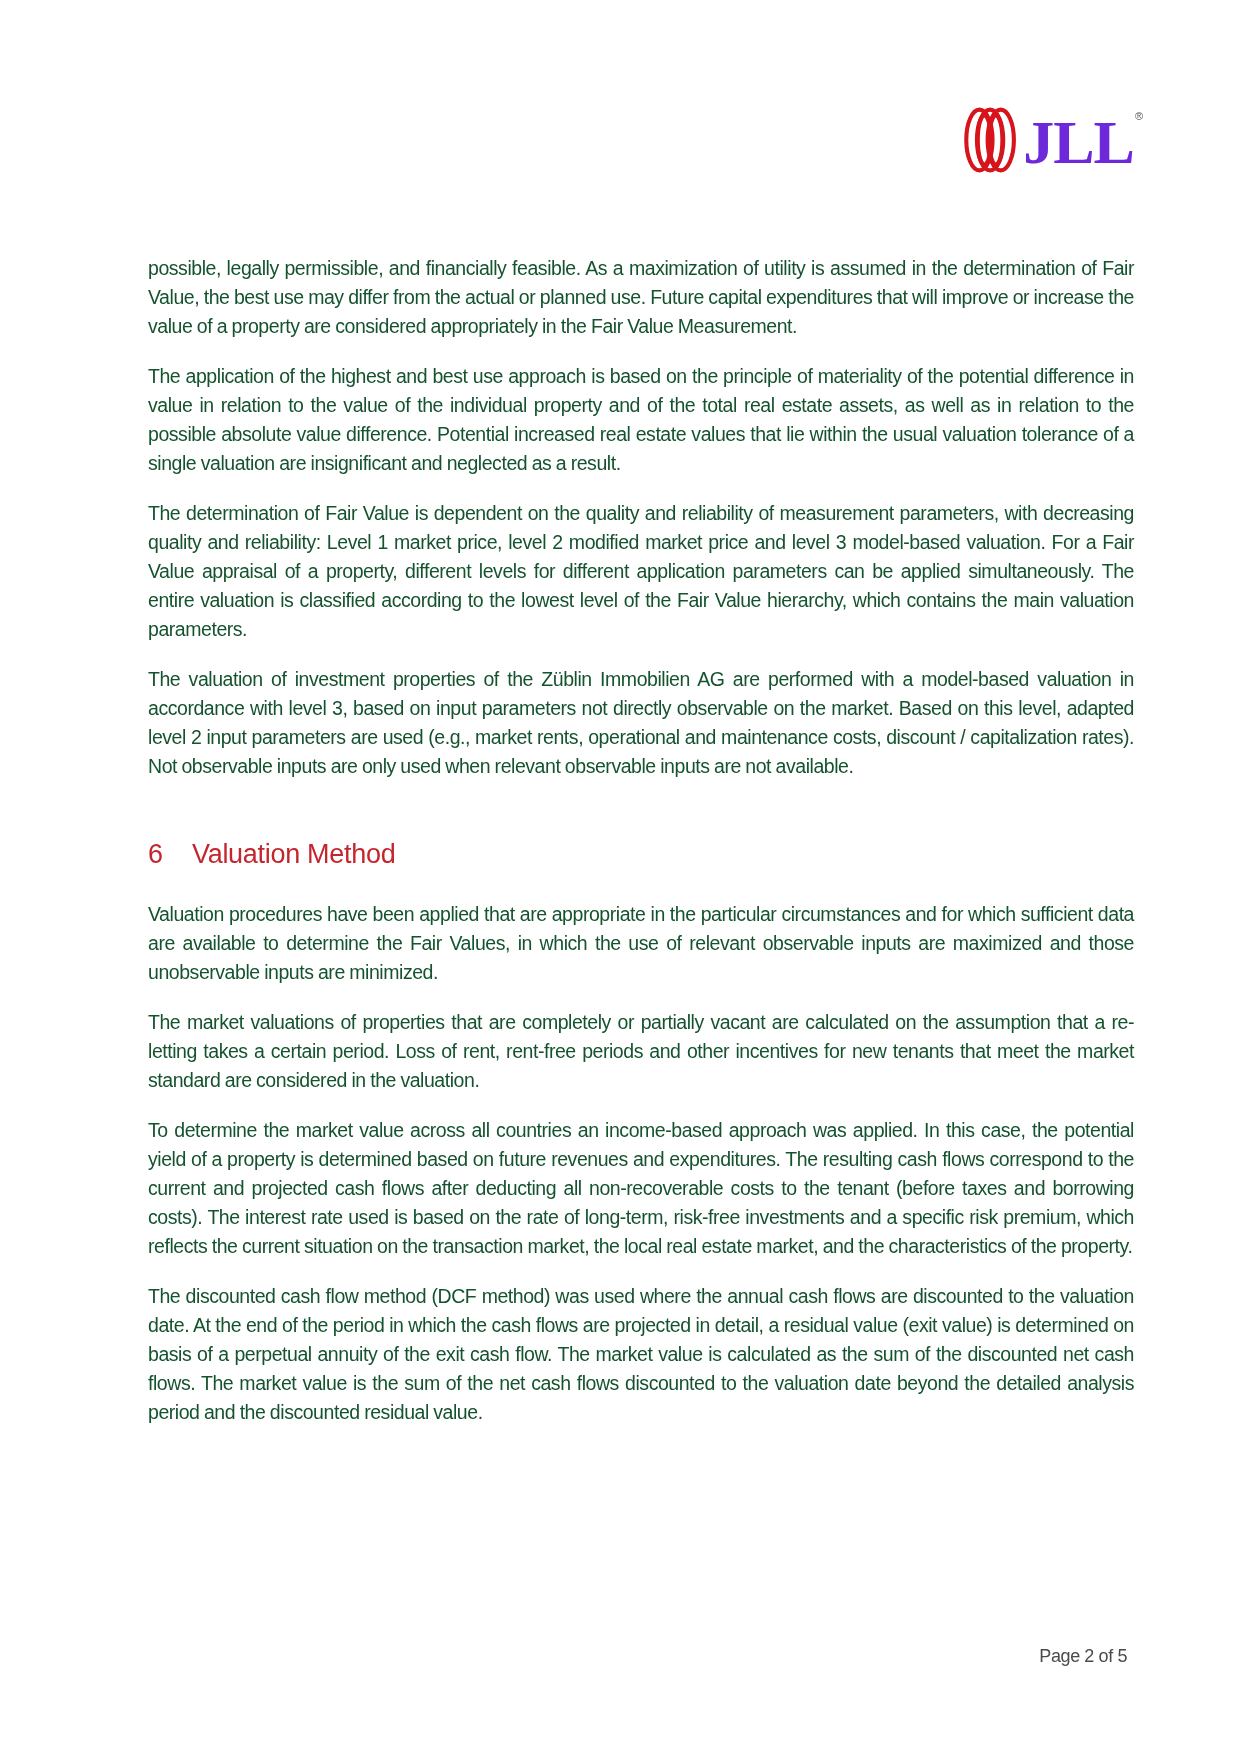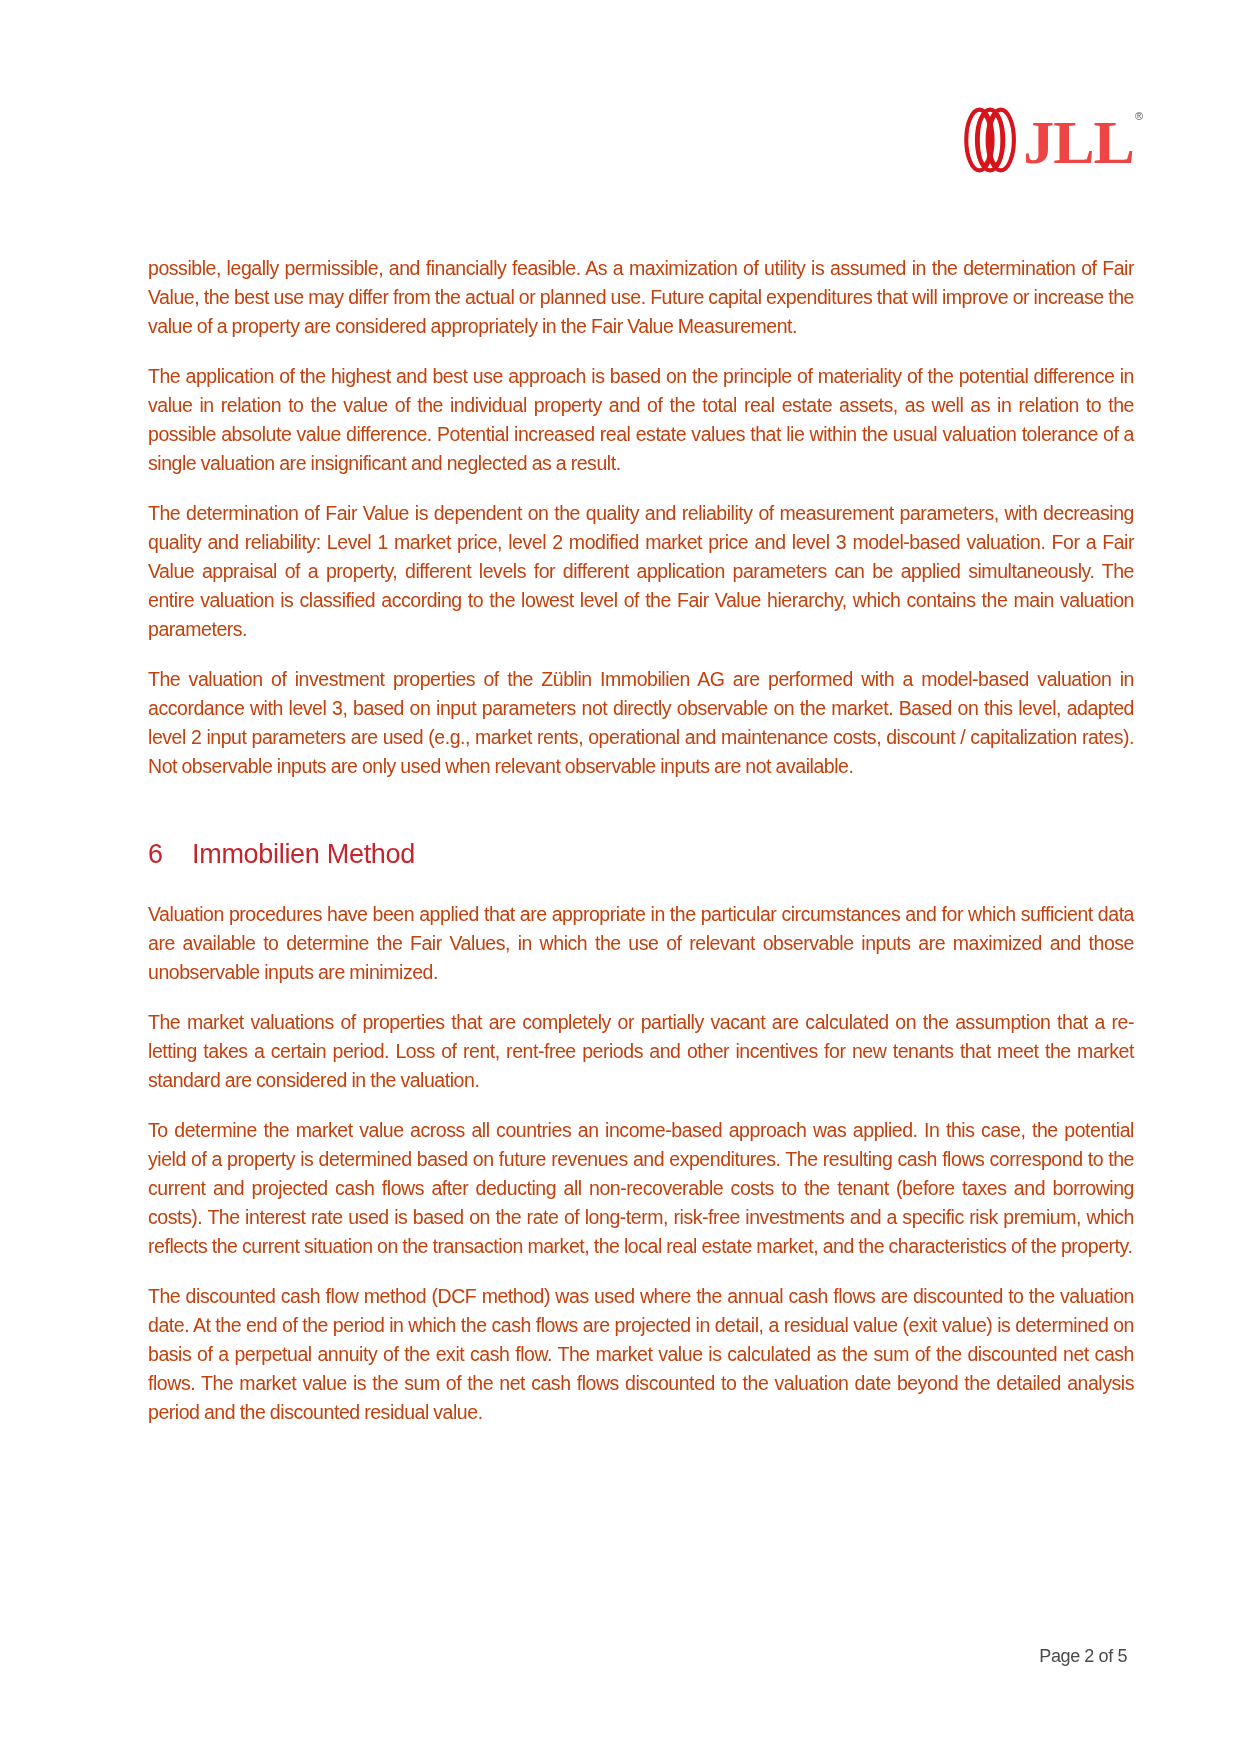--- a/index.html
+++ b/index.html
@@ -22,21 +22,21 @@
       width: 180px;
       height: 84px;
       display: flex;
       align-items: center;
     }
     .logo svg { display: block; }
     .logo-text {
       font-family: "Liberation Serif", "DejaVu Serif", serif;
       font-weight: bold;
       font-size: 62px;
-      color: #ef4444;
+      color: #6d28d9;
       letter-spacing: -1px;
       margin-left: 6px;
       line-height: 1;
       position: relative;
       top: 2px;
     }
     .logo-reg {
       font-size: 11px;
       color: #555;
       position: relative;
@@ -49,21 +49,21 @@
       top: 254px;
       width: 986px;
     }
     .para {
       font-size: 19.5px;
       line-height: 29px;
       text-align: justify;
       margin: 0 0 21px 0;
       letter-spacing: -0.45px;
       word-spacing: -0.5px;
-      color: #c2410c;
+      color: #14532d;
     }
     .heading {
       display: flex;
       align-items: baseline;
       margin: 58px 0 30px 0;
       color: #c4262e;
       font-size: 27px;
       font-weight: normal;
       letter-spacing: -0.3px;
     }
@@ -95,21 +95,21 @@
 </div>
 
 <div class="content">
   <p class="para">possible, legally permissible, and financially feasible. As a maximization of utility is assumed in the determination of Fair Value, the best use may differ from the actual or planned use. Future capital expenditures that will improve or increase the value of a property are considered appropriately in the Fair Value Measurement.</p>
   <p class="para">The application of the highest and best use approach is based on the principle of materiality of the potential difference in value in relation to the value of the individual property and of the total real estate assets, as well as in relation to the possible absolute value difference. Potential increased real estate values that lie within the usual valuation tolerance of a single valuation are insignificant and neglected as a result.</p>
   <p class="para">The determination of Fair Value is dependent on the quality and reliability of measurement parameters, with decreasing quality and reliability: Level 1 market price, level 2 modified market price and level 3 model-based valuation. For a Fair Value appraisal of a property, different levels for different application parameters can be applied simultaneously. The entire valuation is classified according to the lowest level of the Fair Value hierarchy, which contains the main valuation parameters.</p>
   <p class="para">The valuation of investment properties of the Züblin Immobilien AG are performed with a model-based valuation in accordance with level 3, based on input parameters not directly observable on the market. Based on this level, adapted level 2 input parameters are used (e.g., market rents, operational and maintenance costs, discount / capitalization rates). Not observable inputs are only used when relevant observable inputs are not available.</p>
 
   <h2 class="heading">
     <span class="num">6</span>
-    <span>Immobilien Method</span>
+    <span>Valuation Method</span>
   </h2>
 
   <p class="para">Valuation procedures have been applied that are appropriate in the particular circumstances and for which sufficient data are available to determine the Fair Values, in which the use of relevant observable inputs are maximized and those unobservable inputs are minimized.</p>
   <p class="para">The market valuations of properties that are completely or partially vacant are calculated on the assumption that a re-letting takes a certain period. Loss of rent, rent-free periods and other incentives for new tenants that meet the market standard are considered in the valuation.</p>
   <p class="para">To determine the market value across all countries an income-based approach was applied. In this case, the potential yield of a property is determined based on future revenues and expenditures. The resulting cash flows correspond to the current and projected cash flows after deducting all non-recoverable costs to the tenant (before taxes and borrowing costs). The interest rate used is based on the rate of long-term, risk-free investments and a specific risk premium, which reflects the current situation on the transaction market, the local real estate market, and the characteristics of the property.</p>
   <p class="para">The discounted cash flow method (DCF method) was used where the annual cash flows are discounted to the valuation date. At the end of the period in which the cash flows are projected in detail, a residual value (exit value) is determined on basis of a perpetual annuity of the exit cash flow. The market value is calculated as the sum of the discounted net cash flows. The market value is the sum of the net cash flows discounted to the valuation date beyond the detailed analysis period and the discounted residual value.</p>
 </div>
 
 <div class="footer">Page 2 of 5</div>
 

